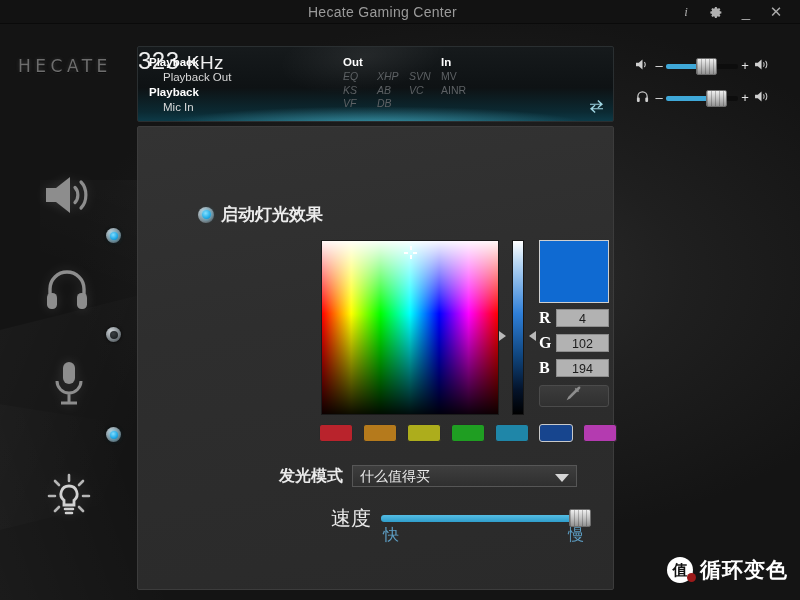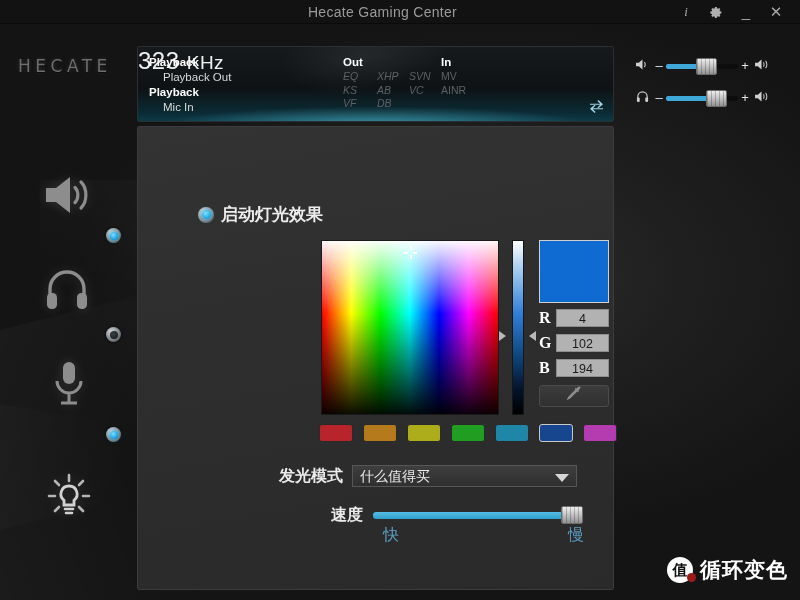--- a/index.html
+++ b/index.html
@@ -236,21 +236,21 @@
   }
   #mode-value { position: absolute; left: 7px; top: 2px; color: #e9e9e9; font-size: 14px; }
   #mode-caret {
     position: absolute; right: 7px; top: 8px; width: 0; height: 0;
     border-left: 7px solid transparent; border-right: 7px solid transparent;
     border-top: 8px solid #d6d6d6;
   }
 
   
   #speed-row { position: absolute; left: 193px; top: 378px; display: flex; align-items: center; gap: 10px; }
-  #speed-label { color: #ebebeb; font-size: 16px; font-weight: bold; }
+  #speed-label { color: #ebebeb; font-size: 20px; font-weight: normal; }
   #speed-track { position: relative; width: 200px; height: 7px; border-radius: 3px; background: #141414; }
   #speed-fill  { position: absolute; left: 0; top: 0; height: 7px; border-radius: 3px; width: 100%;
                  background: linear-gradient(180deg,#55bde4,#2f9ecb); }
   #speed-knob {
     position: absolute; right: -10px; top: -6px; width: 22px; height: 18px; border-radius: 2px;
     border: 1px solid #6d6d6d;
     background-image:
       linear-gradient(90deg, rgba(0,0,0,.22) 1px, transparent 1px),
       linear-gradient(180deg,#efefef,#c2c2c2 50%,#929292);
     background-size: 4px 100%, 100% 100%;

